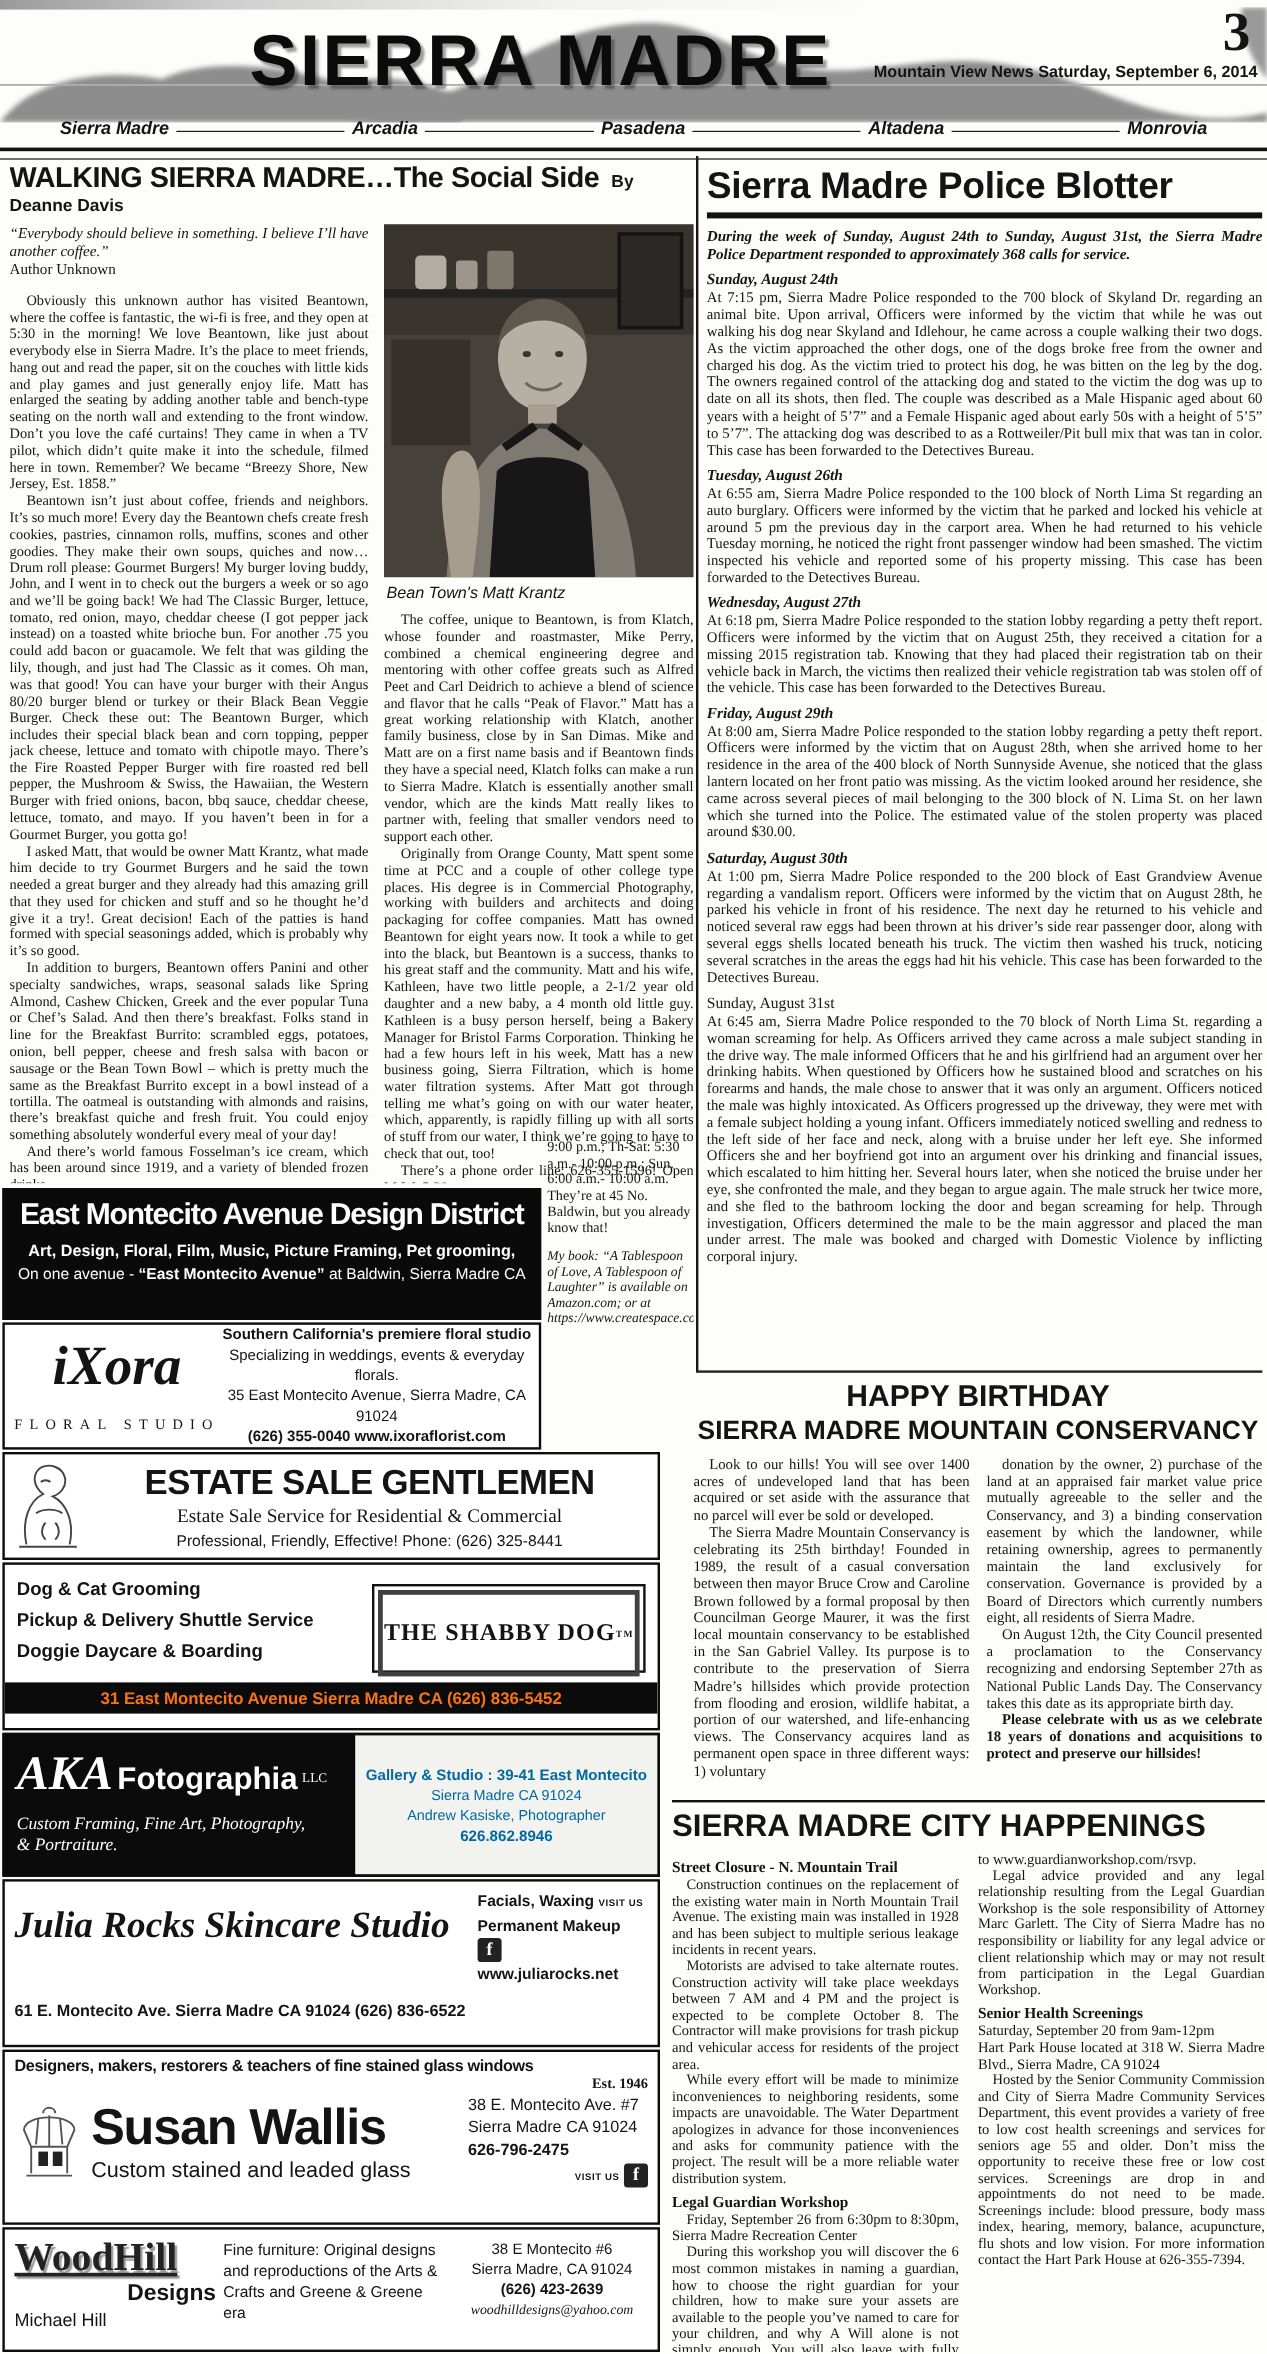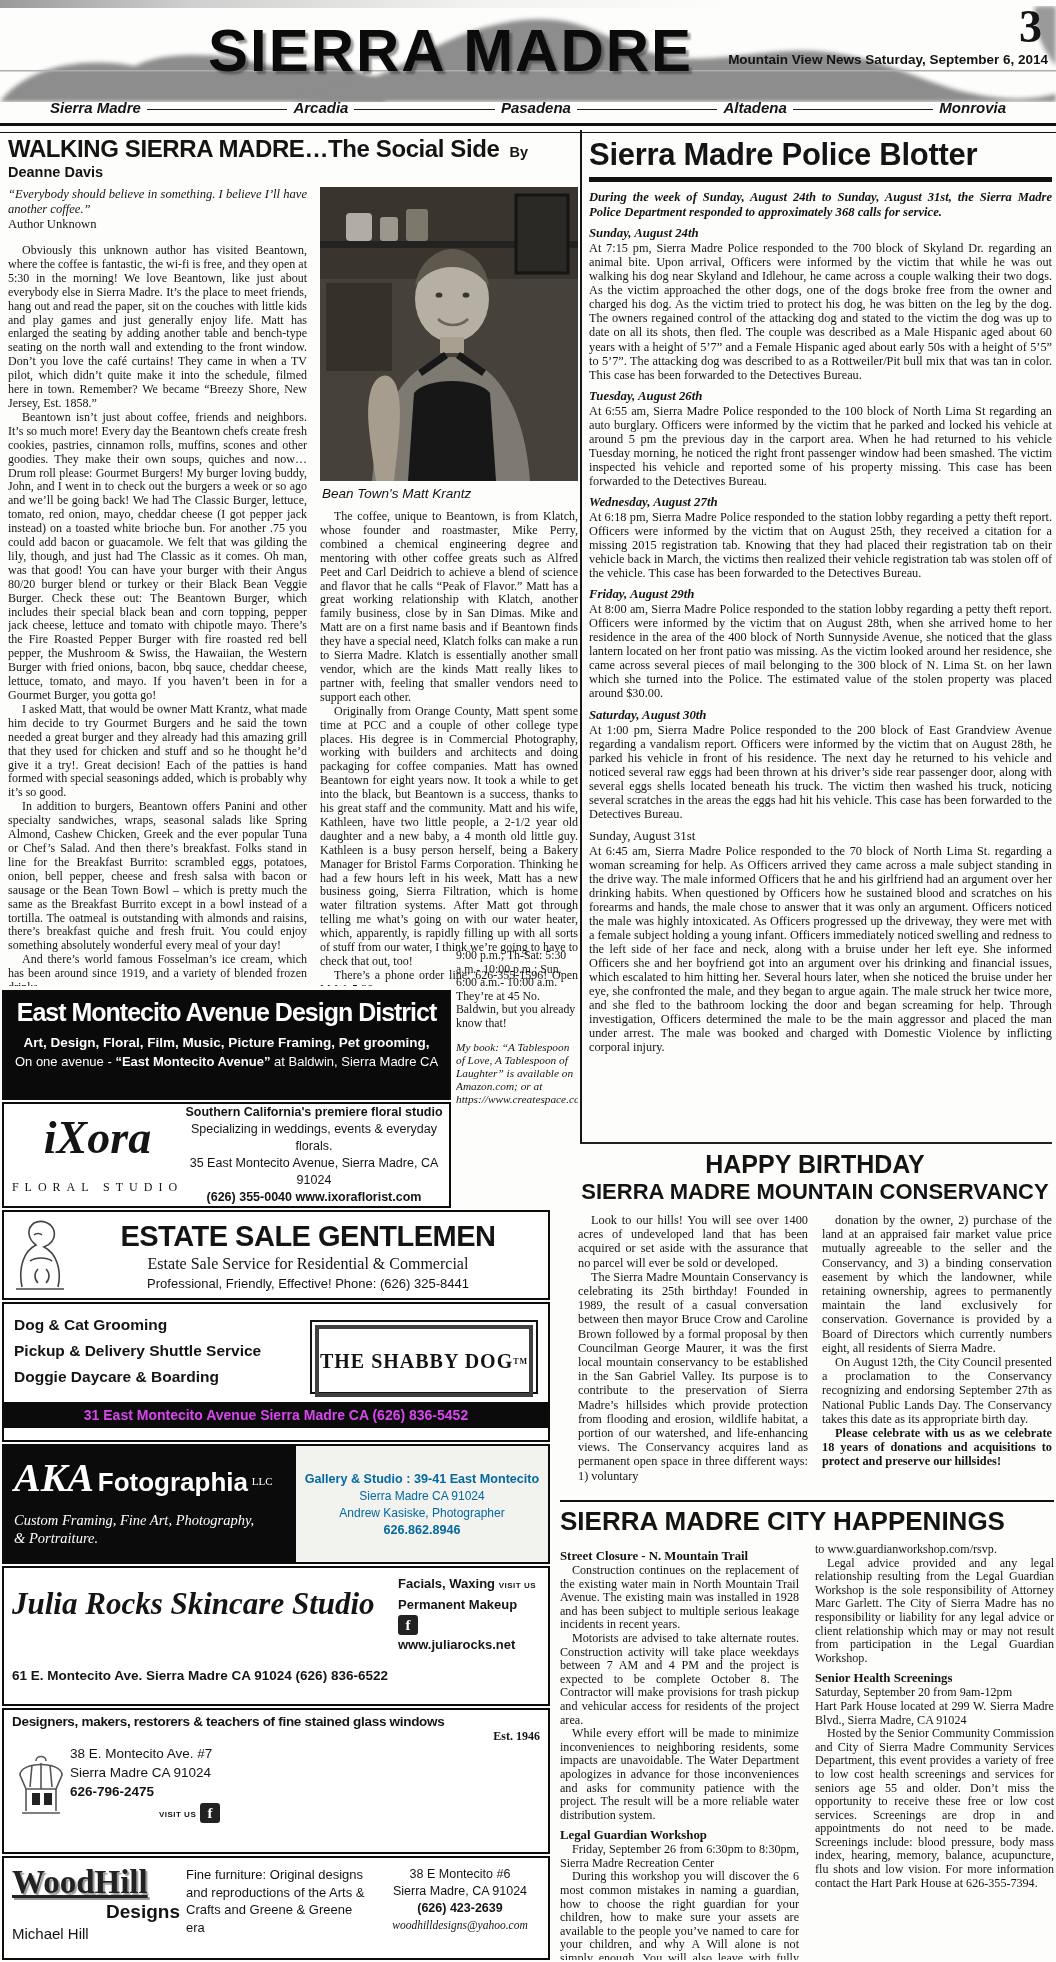--- a/index.html
+++ b/index.html
@@ -99,21 +99,21 @@
   .estate-l1{font-size:16px;margin-top:2px;}
   .estate-l2{font-family:"Liberation Sans",sans-serif;font-size:13px;margin-top:3px;}
 
   #ad-shabby{height:140px;}
   .shabby-top{display:flex;padding:8px 10px 4px 10px;}
   .shabby-services{flex:1;font-family:"Liberation Sans",sans-serif;font-weight:bold;font-size:15.5px;line-height:26px;}
   .shabby-frame{width:218px;height:64px;border:2px solid #111;padding:3px;margin-top:8px;}
   .shabby-frame-in{border:4px solid #404040;height:100%;display:flex;align-items:center;justify-content:center;
      font-family:"Liberation Serif",serif;font-weight:bold;font-size:20px;letter-spacing:1px;}
   .shabby-tm{font-size:8px;vertical-align:top;}
-  .shabby-bar{background:#0b0b0b;color:#d946ef;text-align:center;font-family:"Liberation Sans",sans-serif;
+  .shabby-bar{background:#0b0b0b;color:#f97316;text-align:center;font-family:"Liberation Sans",sans-serif;
      font-weight:bold;font-size:14px;padding:5px 0;margin-top:4px;}
 
   #ad-aka{height:120px;display:flex;background:#0b0b0b;color:#fff;}
   .aka-left{flex:1;padding:8px 10px;}
   .aka-name{font-size:15px;}
   .aka-script{font-family:"Liberation Serif",serif;font-style:italic;font-weight:bold;font-size:40px;}
   .aka-foto{font-family:"Liberation Sans",sans-serif;font-size:26px;font-weight:bold;}
   .aka-llc{font-size:11px;vertical-align:super;}
   .aka-tag{font-style:italic;font-size:14.5px;margin-top:10px;line-height:18px;}
   .aka-right{width:236px;background:#f2f2ef;color:#0369a1;padding:25px 8px;font-family:"Liberation Sans",sans-serif;
@@ -304,21 +304,21 @@
         <p class="ind">While every effort will be made to minimize inconveniences to neighboring residents, some impacts are unavoidable. The Water Department apologizes in advance for those inconveniences and asks for community patience with the project. The result will be a more reliable water distribution system.</p>
         <div class="hap-head">Legal Guardian Workshop</div>
         <p class="ind">Friday, September 26 from 6:30pm to 8:30pm, Sierra Madre Recreation Center</p>
         <p class="ind">During this workshop you will discover the 6 most common mistakes in naming a guardian, how to choose the right guardian for your children, how to make sure your assets are available to the people you’ve named to care for your children, and why A Will alone is not simply enough. You will also leave with fully executed legal documents naming guardians for your children. Please reserve your spot by September 22 by calling 626-355-4000 or go</p>
       </div>
       <div class="hap-col">
         <p>to www.guardianworkshop.com/rsvp.</p>
         <p class="ind">Legal advice provided and any legal relationship resulting from the Legal Guardian Workshop is the sole responsibility of Attorney Marc Garlett. The City of Sierra Madre has no responsibility or liability for any legal advice or client relationship which may or may not result from participation in the Legal Guardian Workshop.</p>
         <div class="hap-head">Senior Health Screenings</div>
         <p>Saturday, September 20 from 9am-12pm</p>
-        <p>Hart Park House located at 299 W. Sierra Madre Blvd., Sierra Madre, CA 91024</p>
+        <p>Hart Park House located at 318 W. Sierra Madre Blvd., Sierra Madre, CA 91024</p>
         <p class="ind">Hosted by the Senior Community Commission and City of Sierra Madre Community Services Department, this event provides a variety of free to low cost health screenings and services for seniors age 55 and older. Don’t miss the opportunity to receive these free or low cost services. Screenings are drop in and appointments do not need to be made. Screenings include: blood pressure, body mass index, hearing, memory, balance, acupuncture, flu shots and low vision. For more information contact the Hart Park House at 626-355-7394.</p>
       </div>
     </div>
   </div>
 
   <div class="abs" id="ads">
 
     <div class="ad narrow" id="ad-district">
       <div class="district-title">East Montecito Avenue Design District</div>
       <div class="district-l1">Art, Design, Floral, Film, Music, Picture Framing, Pet grooming,</div>
@@ -413,20 +413,24 @@
         <svg width="58" height="70" viewBox="0 0 58 70">
           <g fill="none" stroke="#555" stroke-width="1.6">
             <path d="M8,26 C8,12 50,12 50,26 L44,40 L14,40 Z"></path>
             <path d="M14,40 L14,62 M44,40 L44,62 M10,64 L48,64"></path>
             <path d="M20,16 L18,38 M29,14 L29,40 M38,16 L40,38"></path>
             <rect x="20" y="44" width="8" height="12" fill="#222" stroke="none"></rect>
             <rect x="32" y="44" width="8" height="12" fill="#222" stroke="none"></rect>
             <path d="M24,12 C24,6 34,6 34,12"></path>
           </g>
         </svg>
+        <div class="susan-mid">
+          <div class="susan-name">Susan Wallis</div>
+          <div class="susan-sub">Custom stained and leaded glass</div>
+        </div>
         <div class="susan-right">
           <div>38 E. Montecito Ave. #7</div>
           <div>Sierra Madre CA 91024</div>
           <div class="susan-phone">626-796-2475</div>
           <div style="text-align:right;margin-top:2px;"><span class="visit">VISIT US</span> <span class="fb">f</span></div>
         </div>
       </div>
     </div>
 
     <div class="ad wide" id="ad-woodhill">

